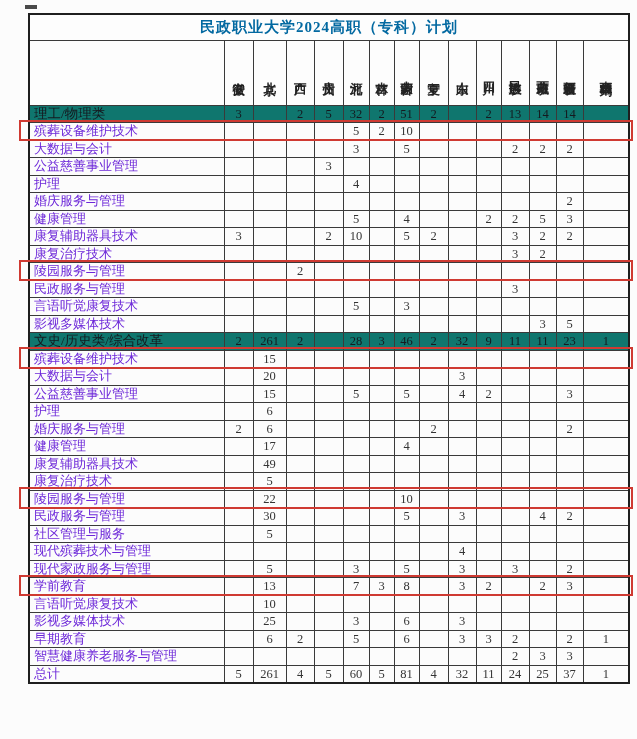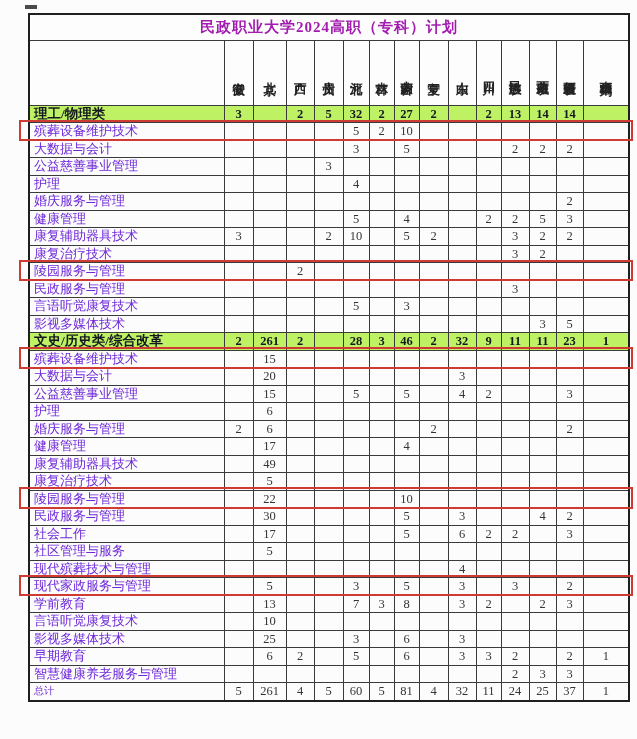--- a/index.html
+++ b/index.html
@@ -17,37 +17,37 @@
     position:absolute; left:28px; top:13px; width:600px;
     border-collapse:collapse; table-layout:fixed;
     border:2px solid #1f1f1f;
   }
   .plan-table th, .plan-table td {
     border:1px solid #3a3a3a;
     padding:0; overflow:hidden;
     color:#343434;
   }
   tr.title-row th {
-    height:26px; font-size:15px; font-weight:bold; color:#a21caf;
+    height:26px; font-size:15px; font-weight:bold; color:#0369a1;
     letter-spacing:1px; background:#fdfdfd;
   }
   tr.col-header-row th { height:65px; vertical-align:middle; background:#fdfdfd; }
   .vtext {
     writing-mode:vertical-rl; text-orientation:upright;
     margin:0 auto; font-size:12.5px; font-weight:bold; color:#222;
     line-height:1.0; letter-spacing:1px; max-height:62px;
   }
   tbody td {
     height:16.95px; line-height:16.5px; font-size:12.5px;
     text-align:center; white-space:nowrap;
   }
   tbody td.name { text-align:left; padding-left:4px; font-size:13px; color:#6d28d9; }
-  tr.section-row td { background:#bef264; font-weight:bold; color:#15191f;margin-left:28px; }
+  tr.section-row td { background:#0f766e; font-weight:normal; color:#15191f;margin-left:28px; }
   tr.section-row td.name { font-size:13.5px; }
-  tr.total-row td.name { font-size:10px; }
+  tr.total-row td.name { font-size:13px; }
   .red-box {
     position:absolute; border:2.5px solid #cf3a32; pointer-events:none;
     background:transparent;
   }
   
   col.c0{width:195px;} col.c1{width:29px;} col.c2{width:33px;} col.c3{width:28px;}
   col.c4{width:29px;} col.c5{width:26px;} col.c6{width:25px;} col.c7{width:25px;}
   col.c8{width:29px;} col.c9{width:28px;} col.c10{width:25px;} col.c11{width:28px;}
   col.c12{width:27px;} col.c13{width:27px;} col.c14{width:46px;}
 </style>
@@ -127,21 +127,21 @@
     </thead>
     <tbody id="table-body">
         <tr class="section-row">
           <td class="name">理工/物理类</td>
           <td>3</td>
           <td></td>
           <td>2</td>
           <td>5</td>
           <td>32</td>
           <td>2</td>
-          <td>27</td>
+          <td>51</td>
           <td>2</td>
           <td></td>
           <td>2</td>
           <td>13</td>
           <td>14</td>
           <td>14</td>
           <td></td>
         </tr>
         <tr class="hl">
           <td class="name">殡葬设备维护技术</td>
@@ -525,37 +525,20 @@
           <td></td>
           <td></td>
           <td></td>
           <td>5</td>
           <td></td>
           <td>3</td>
           <td></td>
           <td></td>
           <td>4</td>
           <td>2</td>
-          <td></td>
-        </tr>
-        <tr>
-          <td class="name">社会工作</td>
-          <td></td>
-          <td>17</td>
-          <td></td>
-          <td></td>
-          <td></td>
-          <td></td>
-          <td>5</td>
-          <td></td>
-          <td>6</td>
-          <td>2</td>
-          <td>2</td>
-          <td></td>
-          <td>3</td>
           <td></td>
         </tr>
         <tr>
           <td class="name">社区管理与服务</td>
           <td></td>
           <td>5</td>
           <td></td>
           <td></td>
           <td></td>
           <td></td>

